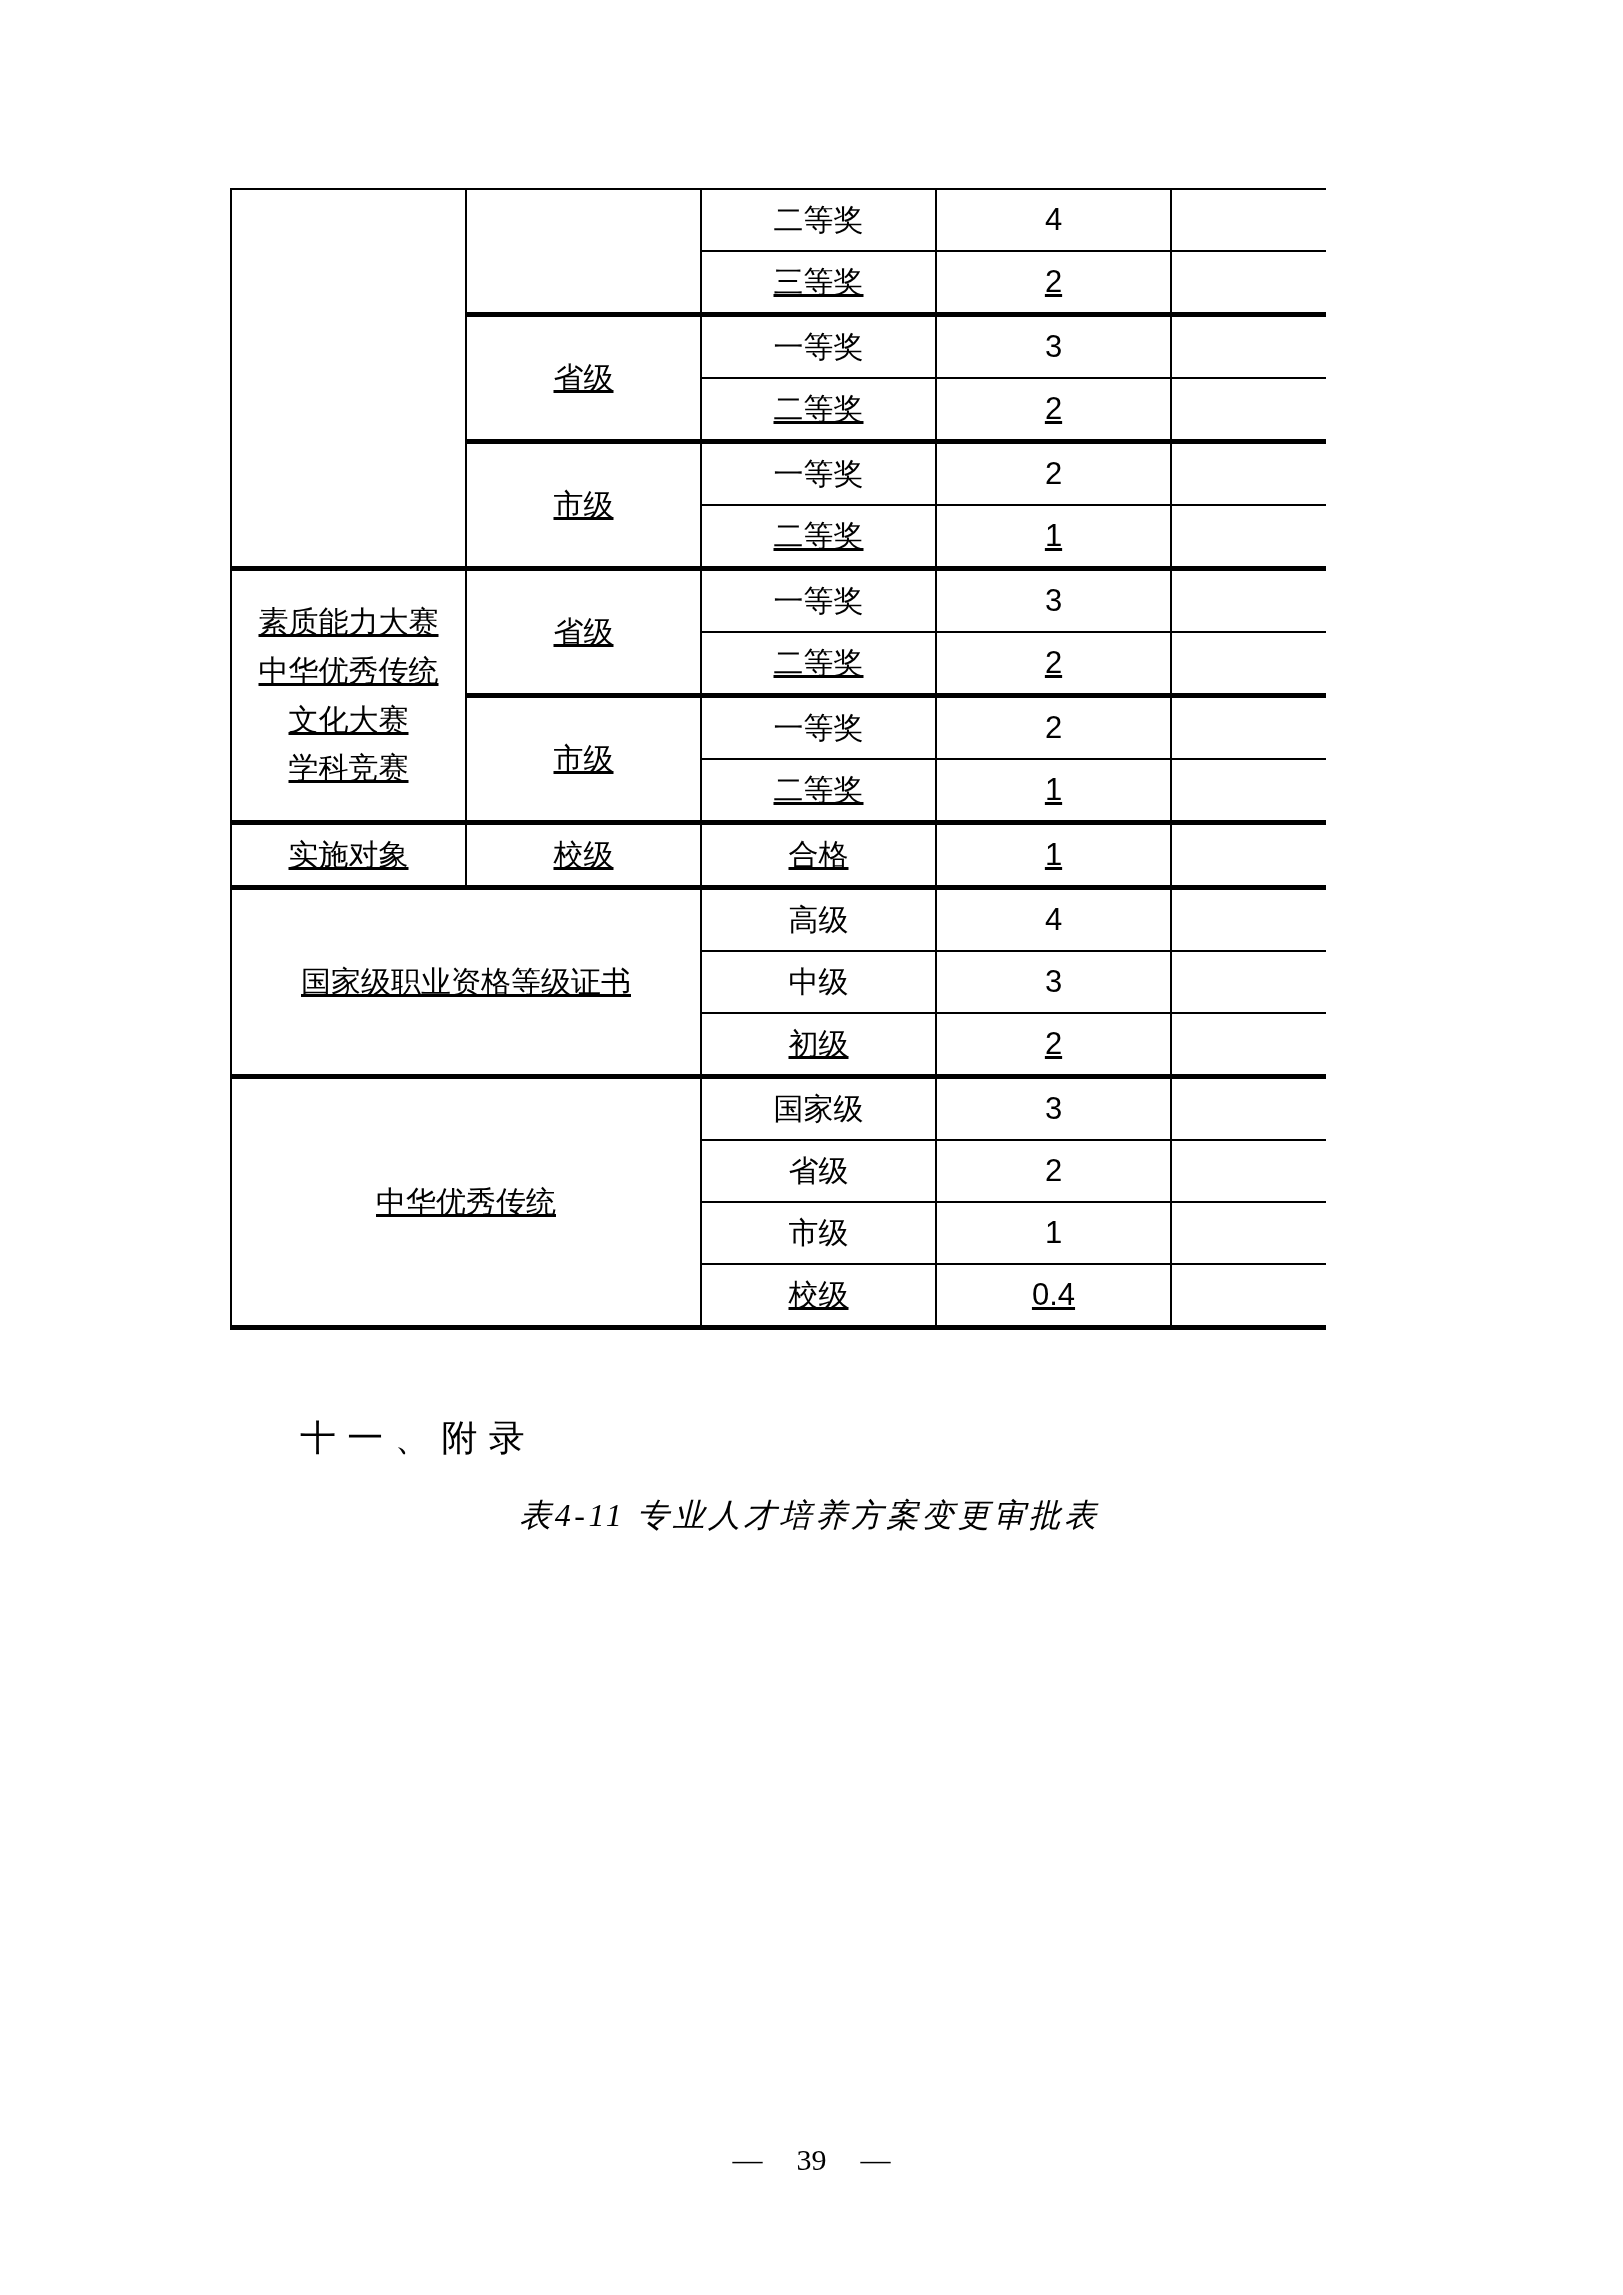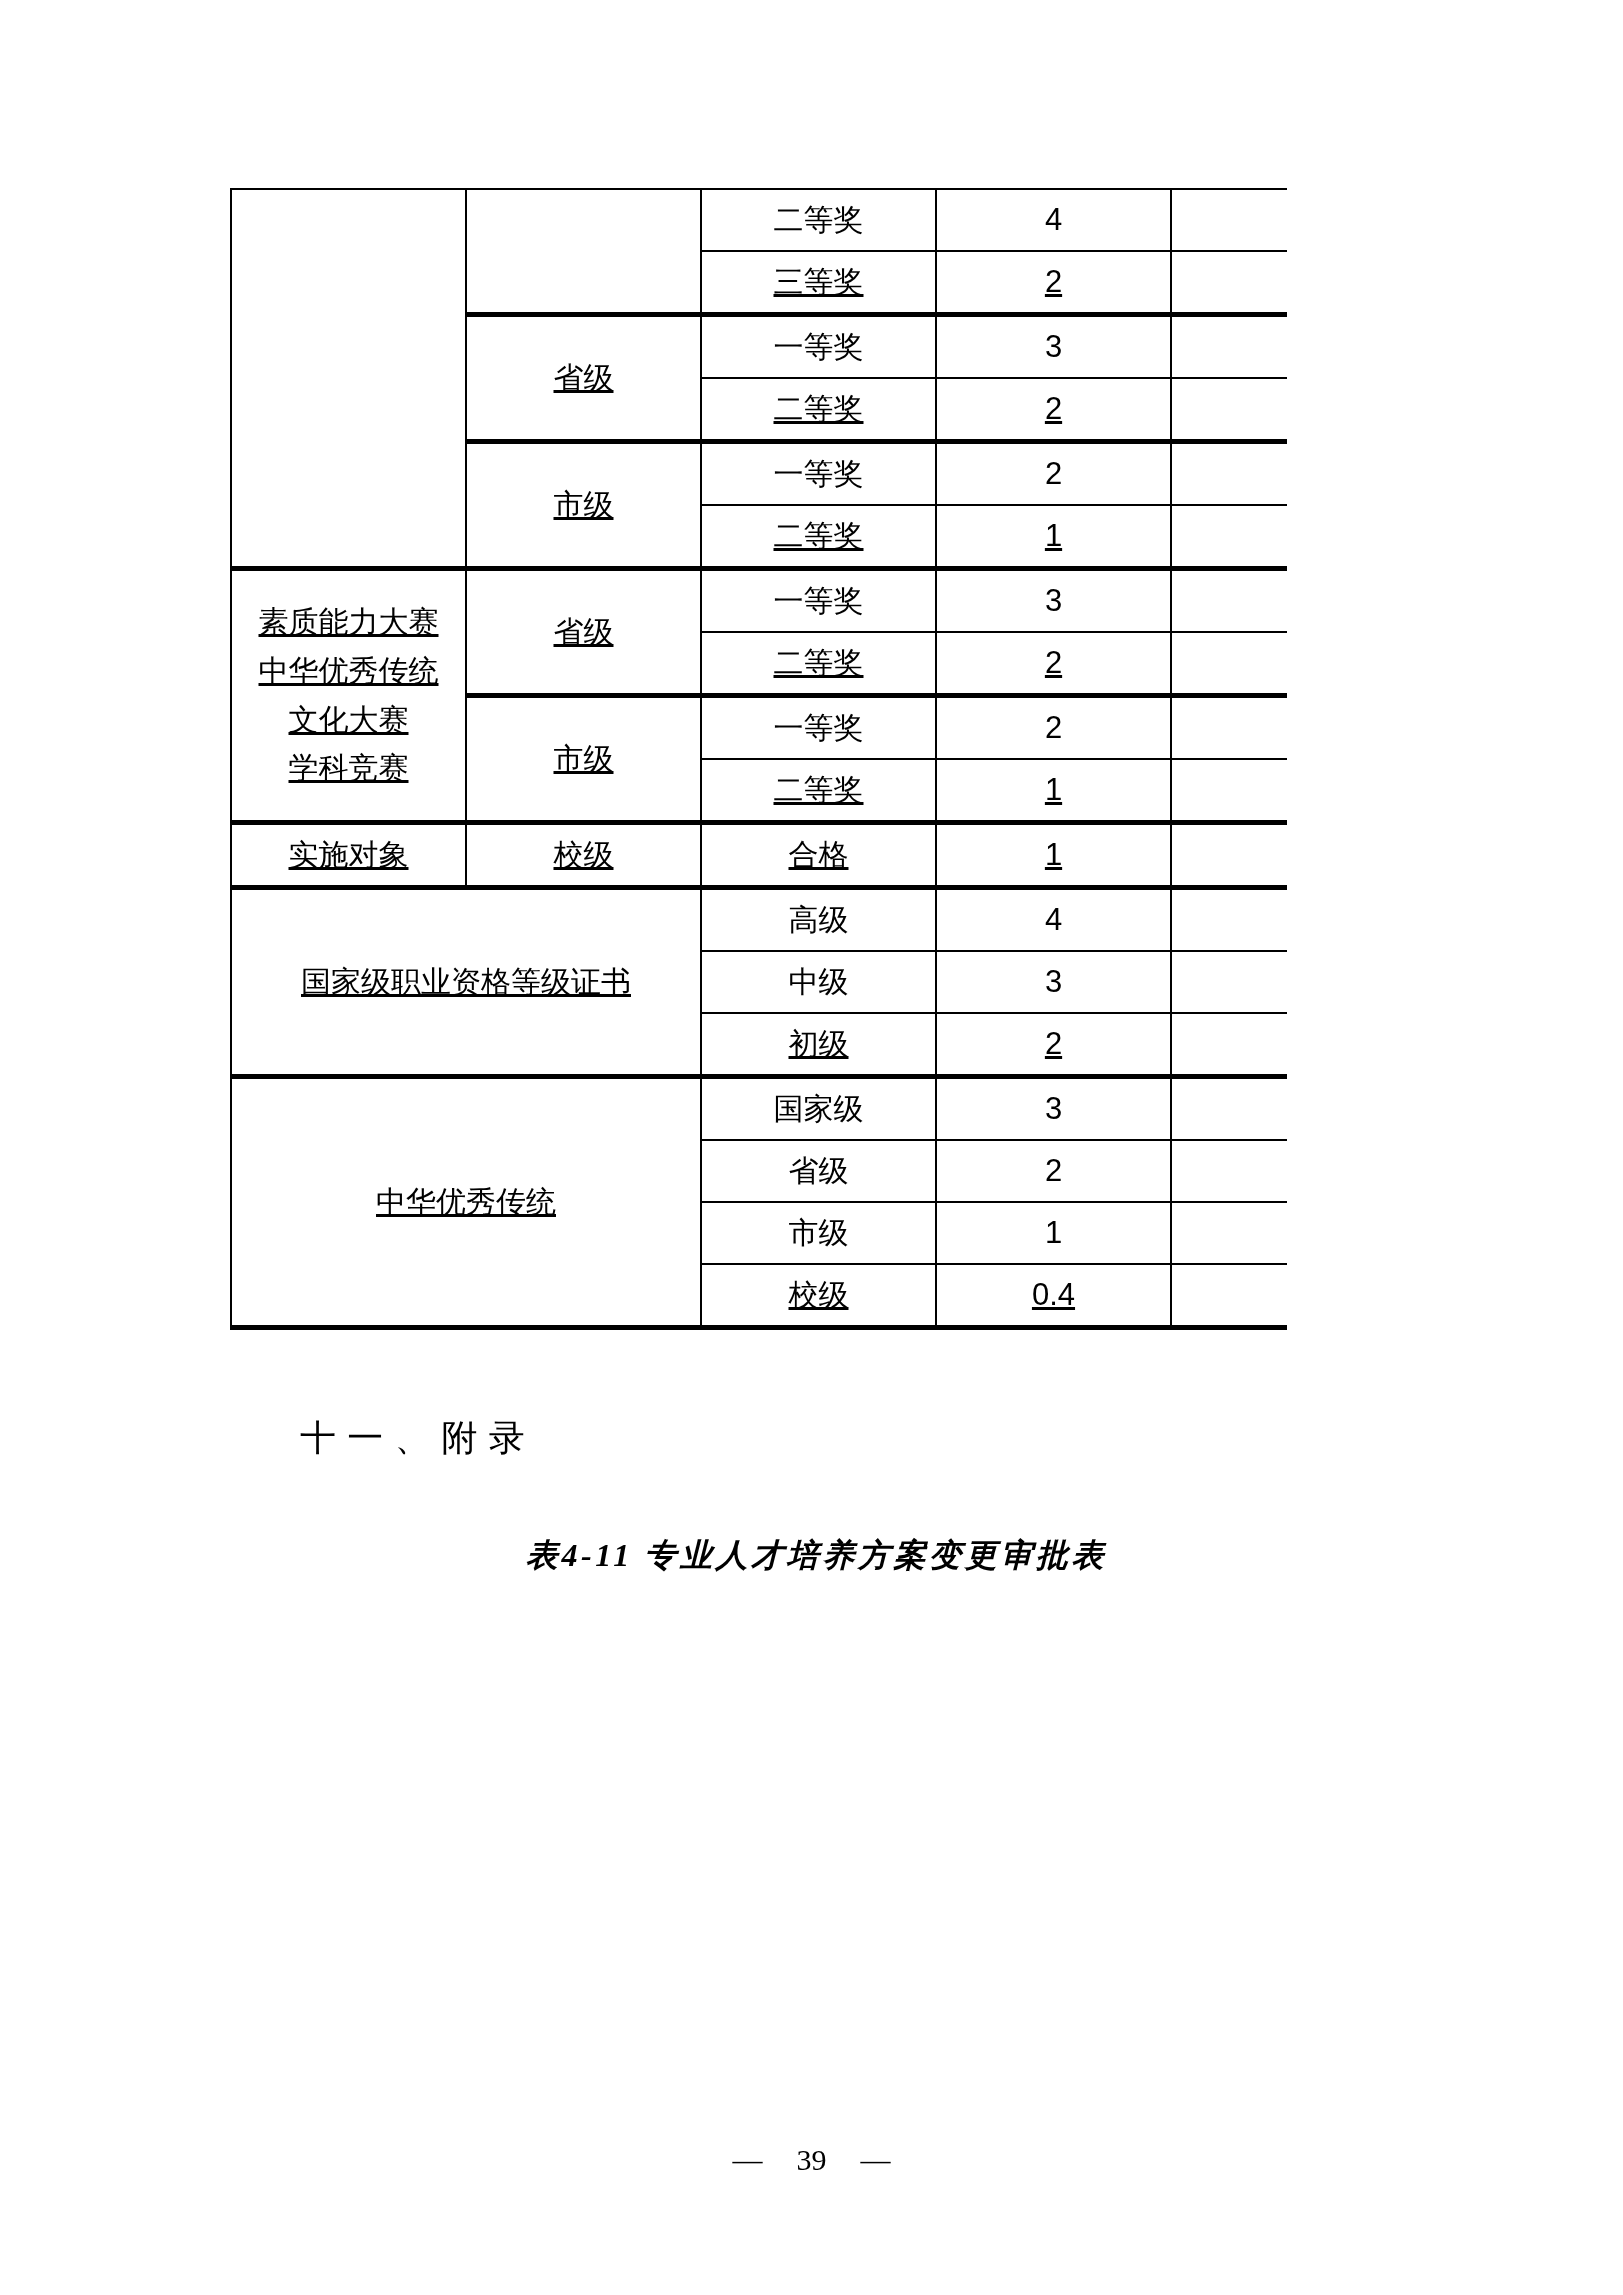--- a/index.html
+++ b/index.html
@@ -8,20 +8,21 @@
     background: #ffffff;
   }
   .page {
     position: relative;
     width: 1287px;
     height: 2295px;
     background: #ffffff;
     color: #000000;
     font-family: "Liberation Serif", "DejaVu Serif", serif;
     overflow: hidden;
+    padding-left: 39px;
   }
 
   
   table.score {
     position: absolute;
     left: 230px;
     top: 188px;
     width: 1177px;
     border-collapse: collapse;
     table-layout: fixed;
@@ -54,31 +55,30 @@
     top: 1420px;
     font-family: "Liberation Sans", "DejaVu Sans", sans-serif;
     font-weight: normal;
     font-size: 36px;
     letter-spacing: 11.2px;
     line-height: 1;
     white-space: nowrap;
   }
   .table-caption {
     position: absolute;
-    left: 228px;
+    left: 221px;
     width: 1177px;
     top: 1498px;
     text-align: center;
-    font-weight: bold;
+    font-weight: normal;
     font-style: italic;
     font-size: 32px;
     letter-spacing: 3.6px;
     line-height: 1.1;
     white-space: nowrap;
-    margin-top: 40px;
   }
 
   
   table.approval {
     position: absolute;
     left: 230px;
     top: 1570px;
     width: 1177px;
     border-collapse: collapse;
     table-layout: fixed;

